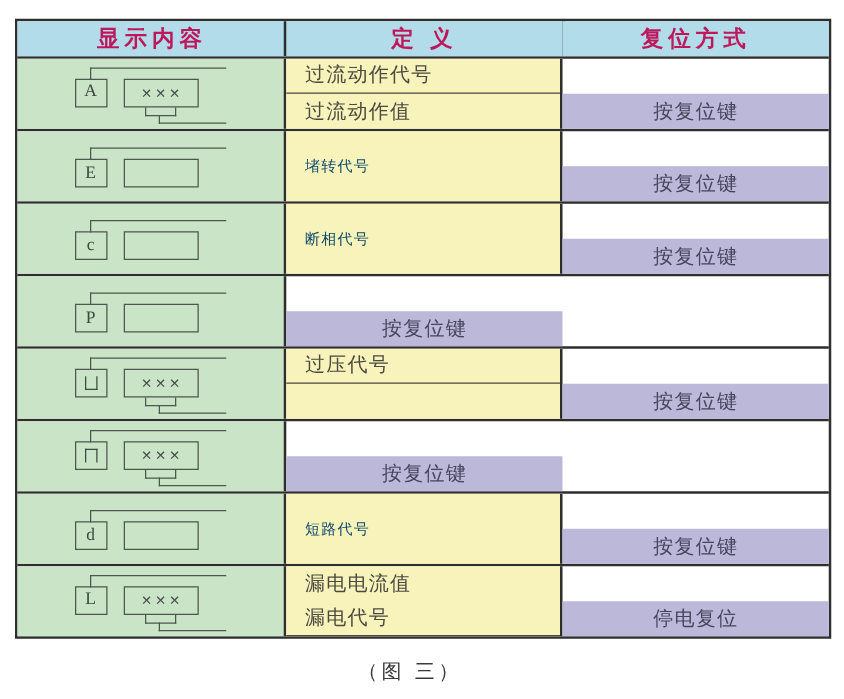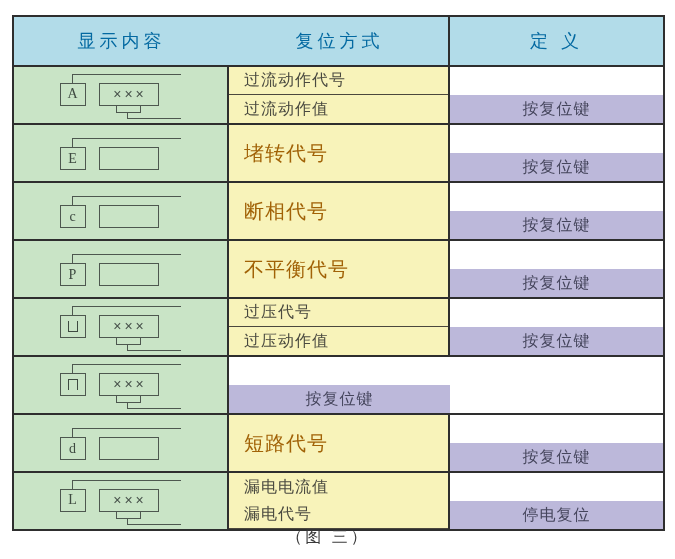--- a/index.html
+++ b/index.html
@@ -12,27 +12,27 @@
     border:2px solid var(--border,#2e2e2e);background:#fff;
   }
   .row{display:grid;grid-template-columns:215px 221px 1fr;}
   .row + .row{border-top:2px solid var(--border,#2e2e2e);}
   .cell{position:relative;box-sizing:border-box;}
   .c1{background:var(--display-bg,#c9e4c6);border-right:2px solid var(--border,#2e2e2e);
       display:flex;align-items:center;justify-content:center;}
   .c2{background:var(--definition-bg,#f8f3ba);border-right:2px solid var(--border,#2e2e2e);}
   .c3{background:var(--reset-bg,#bcb8da);display:flex;align-items:center;justify-content:center;margin-top:28px;}
   .hdr .cell{
-    background:var(--header-bg,#b2dce9);height:48px;
+    background:var(--header-bg,#b2dce9);height:28px;
     display:flex;align-items:center;justify-content:center;
-    font-weight:normal;font-size:18px;letter-spacing:4px;color:#0369a1;
+    font-weight:bold;font-size:18px;letter-spacing:4px;color:#be185d;
   }
   .r{height:56px;}
   .def-full{height:100%;display:flex;align-items:center;padding-left:15px;
-    font-size:20px;letter-spacing:1px;color:#a16207;}
+    font-size:12px;letter-spacing:1px;color:#0c4a6e;}
   .def-half{height:50%;box-sizing:border-box;display:flex;align-items:center;padding-left:15px;
     font-size:16px;letter-spacing:1px;color:#4a4a40;}
   .def-half.top{border-bottom:1.5px solid #4b473d;}
   .reset-label{font-size:16px;letter-spacing:1px;color:#45455c;}
 
   
   .diag{position:relative;width:122px;--line:#4d574f;}
   .diag.single{height:36px;}
   .diag.double{height:49px;}
   .topline{position:absolute;left:12px;top:3px;width:108px;height:9px;
@@ -55,22 +55,22 @@
   .caption{position:absolute;left:0;top:527px;width:656px;text-align:center;
     font-size:16px;letter-spacing:3px;color:#3a3a3a;}
 </style>
 </head>
 <body>
 
 <div class="tbl">
 
   <div class="row hdr">
     <div class="cell">显示内容</div>
+    <div class="cell" style="border-right:2px solid var(--border,#2e2e2e);border-left:2px solid var(--border,#2e2e2e);margin:0 -2px;">定 义</div>
     <div class="cell">复位方式</div>
-    <div class="cell" style="border-right:2px solid var(--border,#2e2e2e);border-left:2px solid var(--border,#2e2e2e);margin:0 -2px;">定 义</div>
   </div>
 
   <div class="row r">
     <div class="cell c1">
       <div class="diag double">
         <div class="topline"></div>
         <div class="smallbox">
             <span>A</span>
           </div>
         <div class="bigbox">
@@ -128,23 +128,20 @@
   <div class="row r">
     <div class="cell c1">
       <div class="diag single">
         <div class="topline"></div>
         <div class="smallbox">
             <span>P</span>
           </div>
         <div class="bigbox"></div>
       </div>
     </div>
-    <div class="cell c2">
-      <div class="def-full">不平衡代号</div>
-    </div>
     <div class="cell c3">
       <span class="reset-label">按复位键</span>
     </div>
   </div>
 
   <div class="row r">
     <div class="cell c1">
       <div class="diag double">
         <div class="topline"></div>
         <div class="smallbox">
@@ -152,21 +149,20 @@
           </div>
         <div class="bigbox">
             <span>×××</span>
           </div>
         <div class="cup"></div>
         <div class="step"></div>
       </div>
     </div>
     <div class="cell c2">
       <div class="def-half top">过压代号</div>
-      <div class="def-half">过压动作值</div>
     </div>
     <div class="cell c3">
       <span class="reset-label">按复位键</span>
     </div>
   </div>
 
   <div class="row r">
     <div class="cell c1">
       <div class="diag double">
         <div class="topline"></div>

